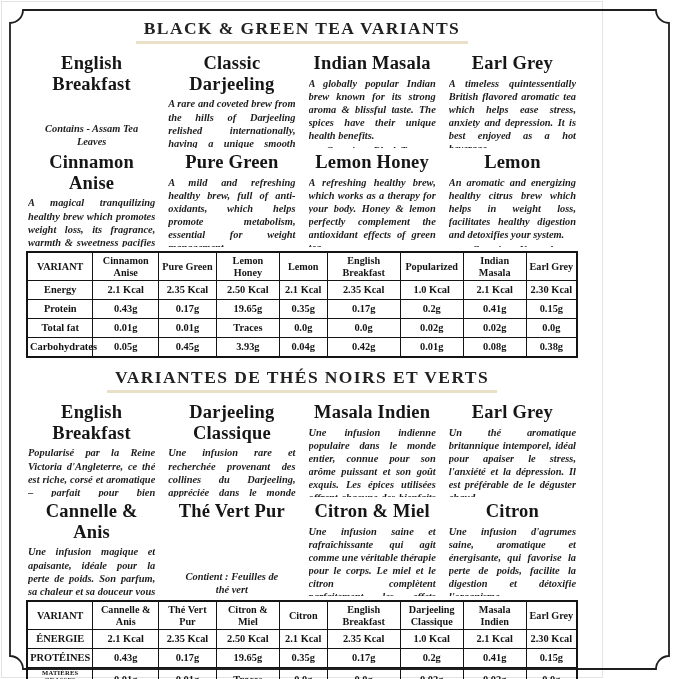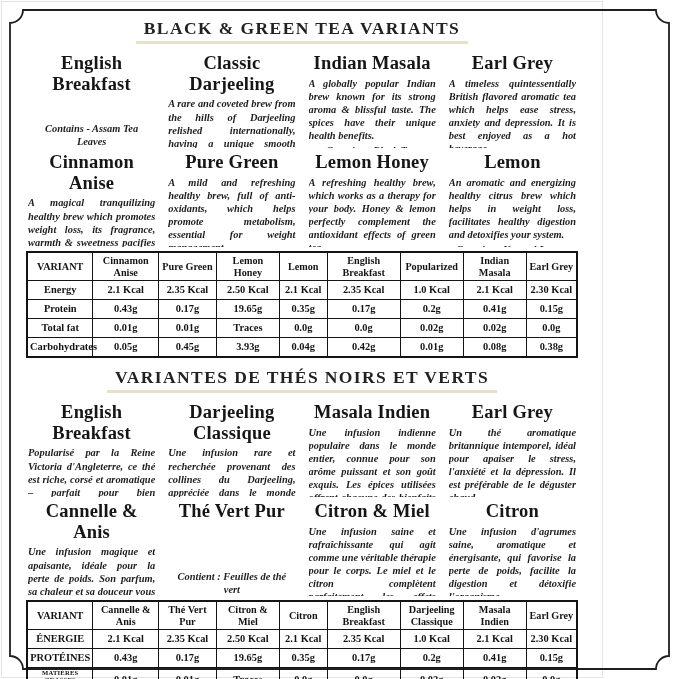--- a/index.html
+++ b/index.html
@@ -41,21 +41,21 @@
     margin: 0 0 3px; text-align: center;
     font-size: 18.5px; font-weight: 700; line-height: 1.12;
     letter-spacing: 0.2px; color: #161616;
   }
   .tea .desc {
     margin: 0;
     font-size: 10.4px; font-style: italic; font-weight: 700;
     line-height: 1.26; text-align: justify; color: #1d1d1d;
   }
   .tea .contains {
-    margin: auto 4px 0; padding: 3px 2px 0;
+    margin: auto 12px 0; padding: 3px 2px 0;
     font-size: 10.4px; font-style: italic; font-weight: 700;
     text-align: center; line-height: 1.2; color: #1d1d1d;
   }
   .nutrition {
     width: 100%; margin-top: 4px;
     border-collapse: collapse; table-layout: fixed;
     border: 2px solid #141414;
   }
   .nutrition th, .nutrition td {
     border: 1.6px solid #141414;

